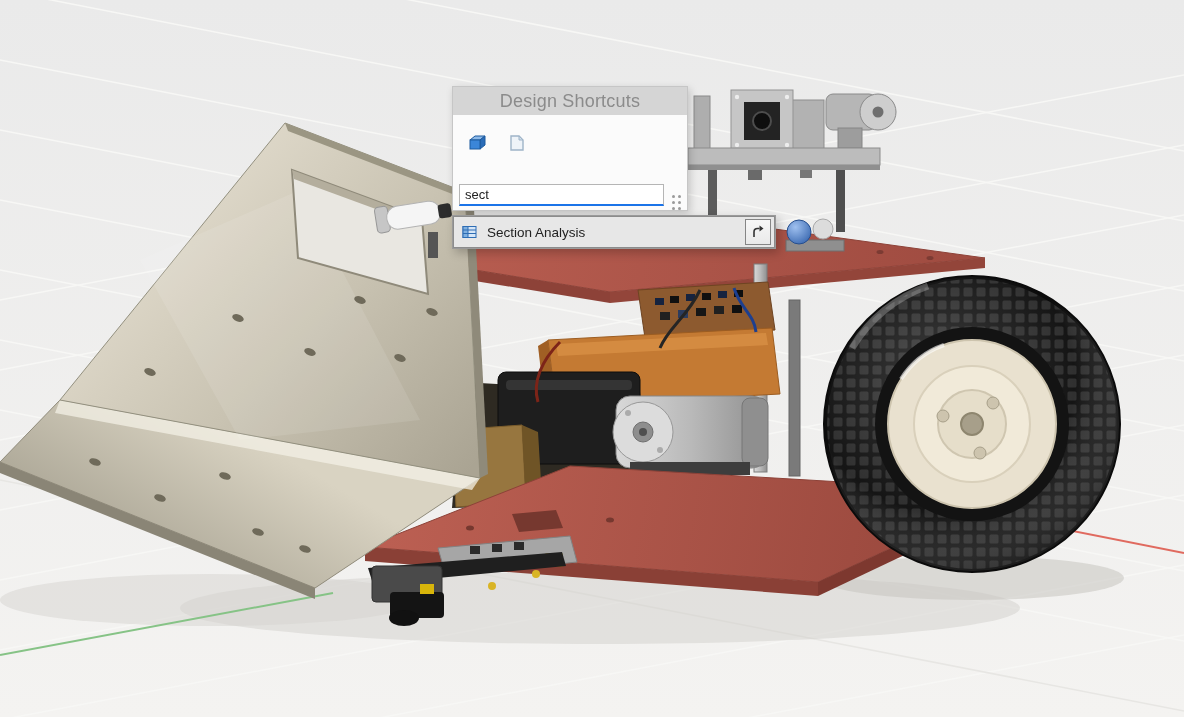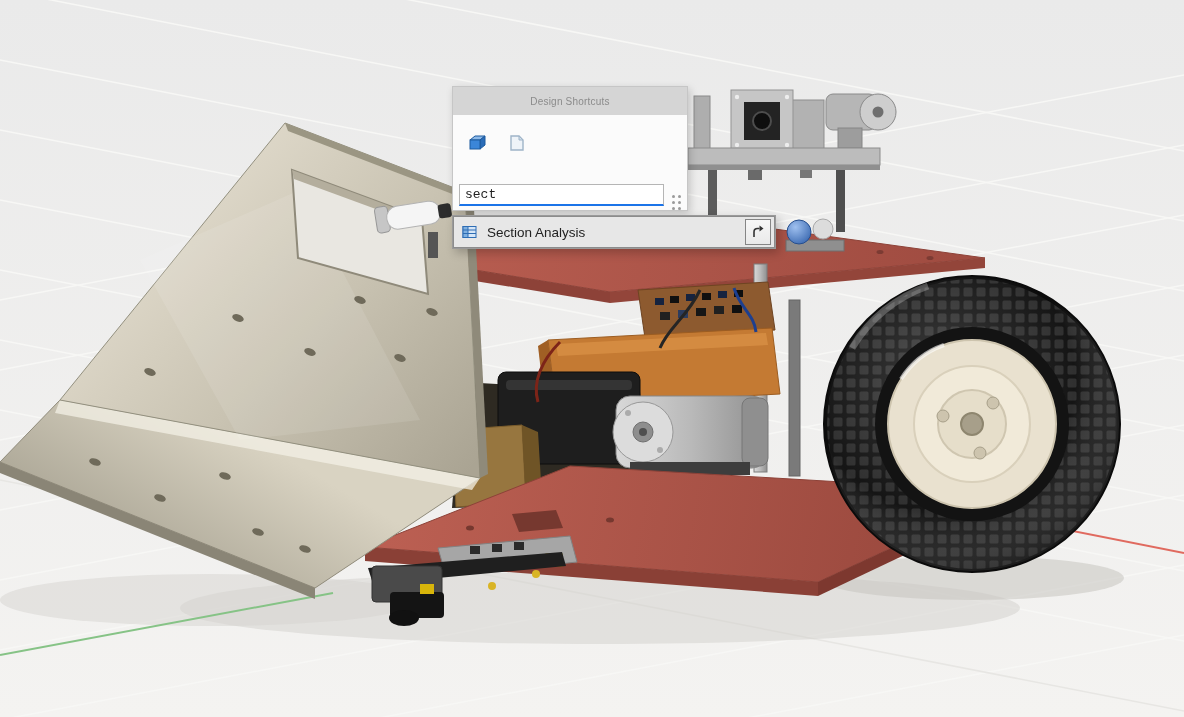--- a/index.html
+++ b/index.html
@@ -14,28 +14,28 @@
 
   
   .ds-panel{
     position:absolute;left:452px;top:86px;width:236px;height:125px;
     background:#fbfbfb;border:1px solid #c6c6c6;
     box-shadow:2px 3px 8px rgba(0,0,0,.18);
     box-sizing:border-box;
   }
   .ds-header{
     height:28px;background:#d5d5d5;display:flex;align-items:center;justify-content:center;
-    color:#8b8b8b;font-size:10px;letter-spacing:.2px;
+    color:#8b8b8b;font-size:18px;letter-spacing:.2px;
   }
   .ds-icons{display:flex;gap:16px;padding:16px 0 0 12px;}
   .ds-icons .icon-btn{width:24px;height:24px;display:flex;align-items:center;justify-content:center;cursor:pointer;}
   .ds-search{
     position:absolute;left:6px;top:97px;width:205px;height:22px;box-sizing:border-box;
     border:1px solid #b5b5b5;border-bottom:2px solid #1a73e8;background:#fff;
-    font-family:Liberation Mono, monospace;font-size:13px;color:#222;padding:0 5px;outline:none;
+    font-family:Liberation Sans, sans-serif;font-size:13px;color:#222;padding:0 5px;outline:none;
   }
   .grip{
     position:absolute;left:219px;top:108px;display:grid;
     grid-template-columns:repeat(2,4px);grid-auto-rows:4px;gap:2px;cursor:nwse-resize;
   }
   .grip i{width:3px;height:3px;background:#9a9a9a;border-radius:50%;}
 
   
   .ds-dropdown{
     position:absolute;left:452px;top:215px;width:324px;background:#fff;

